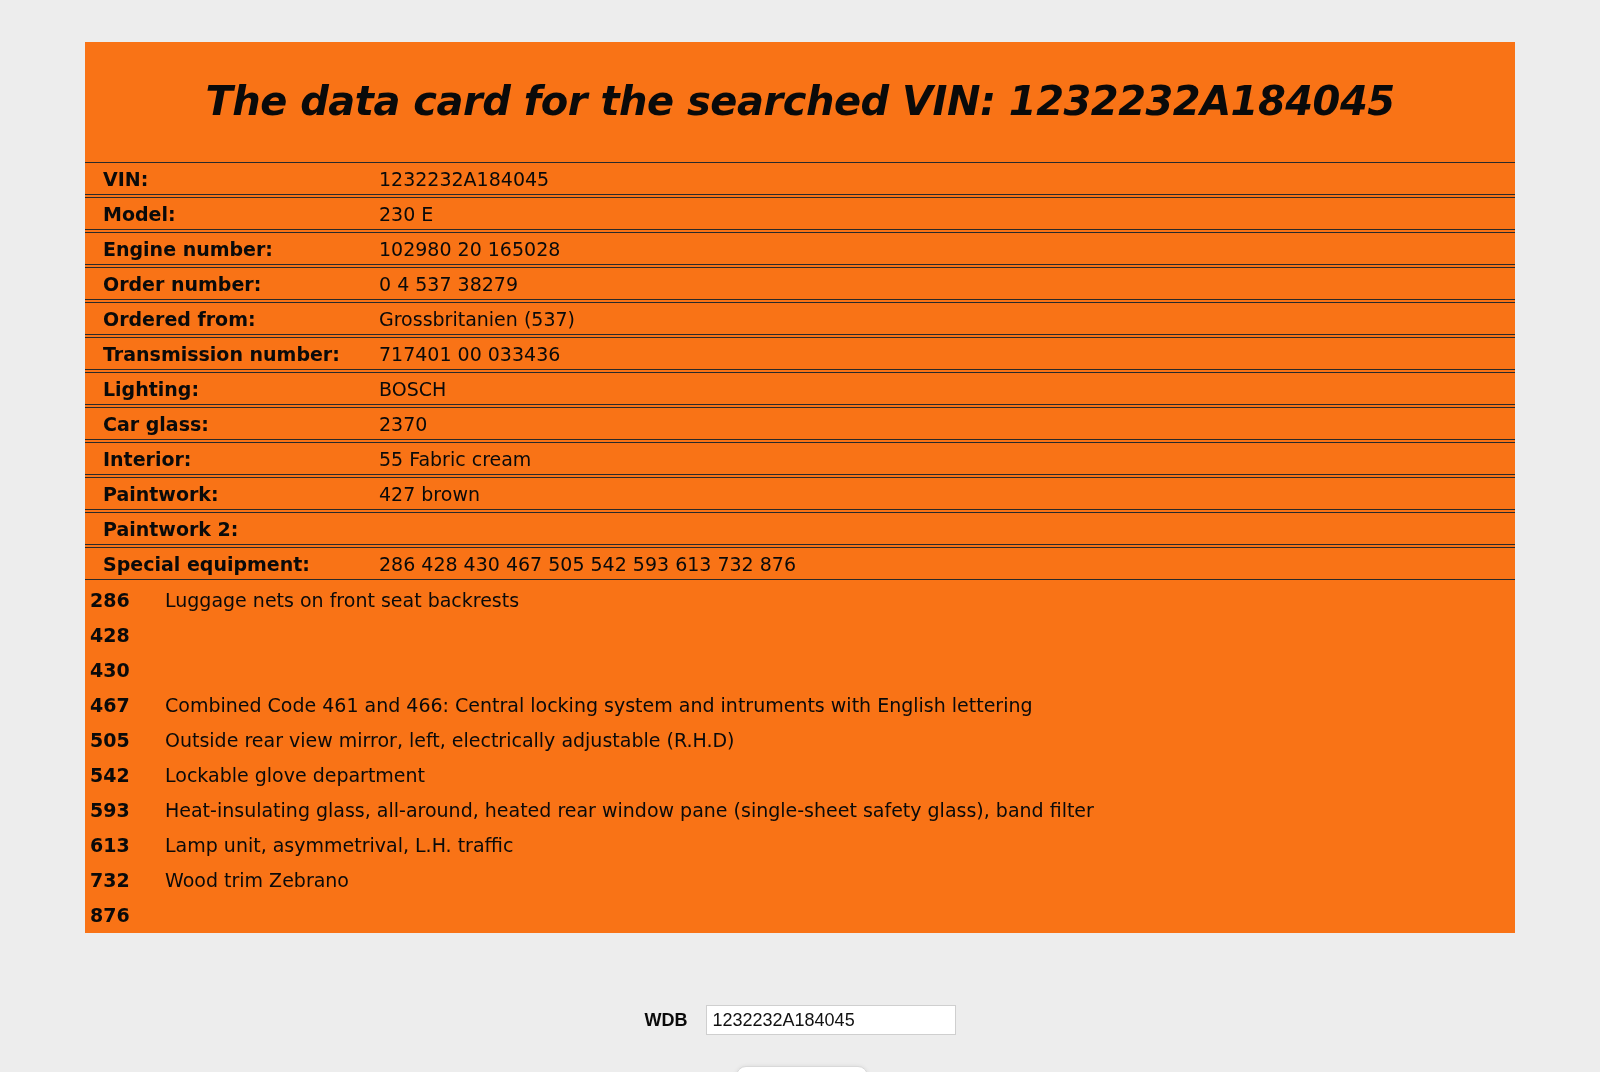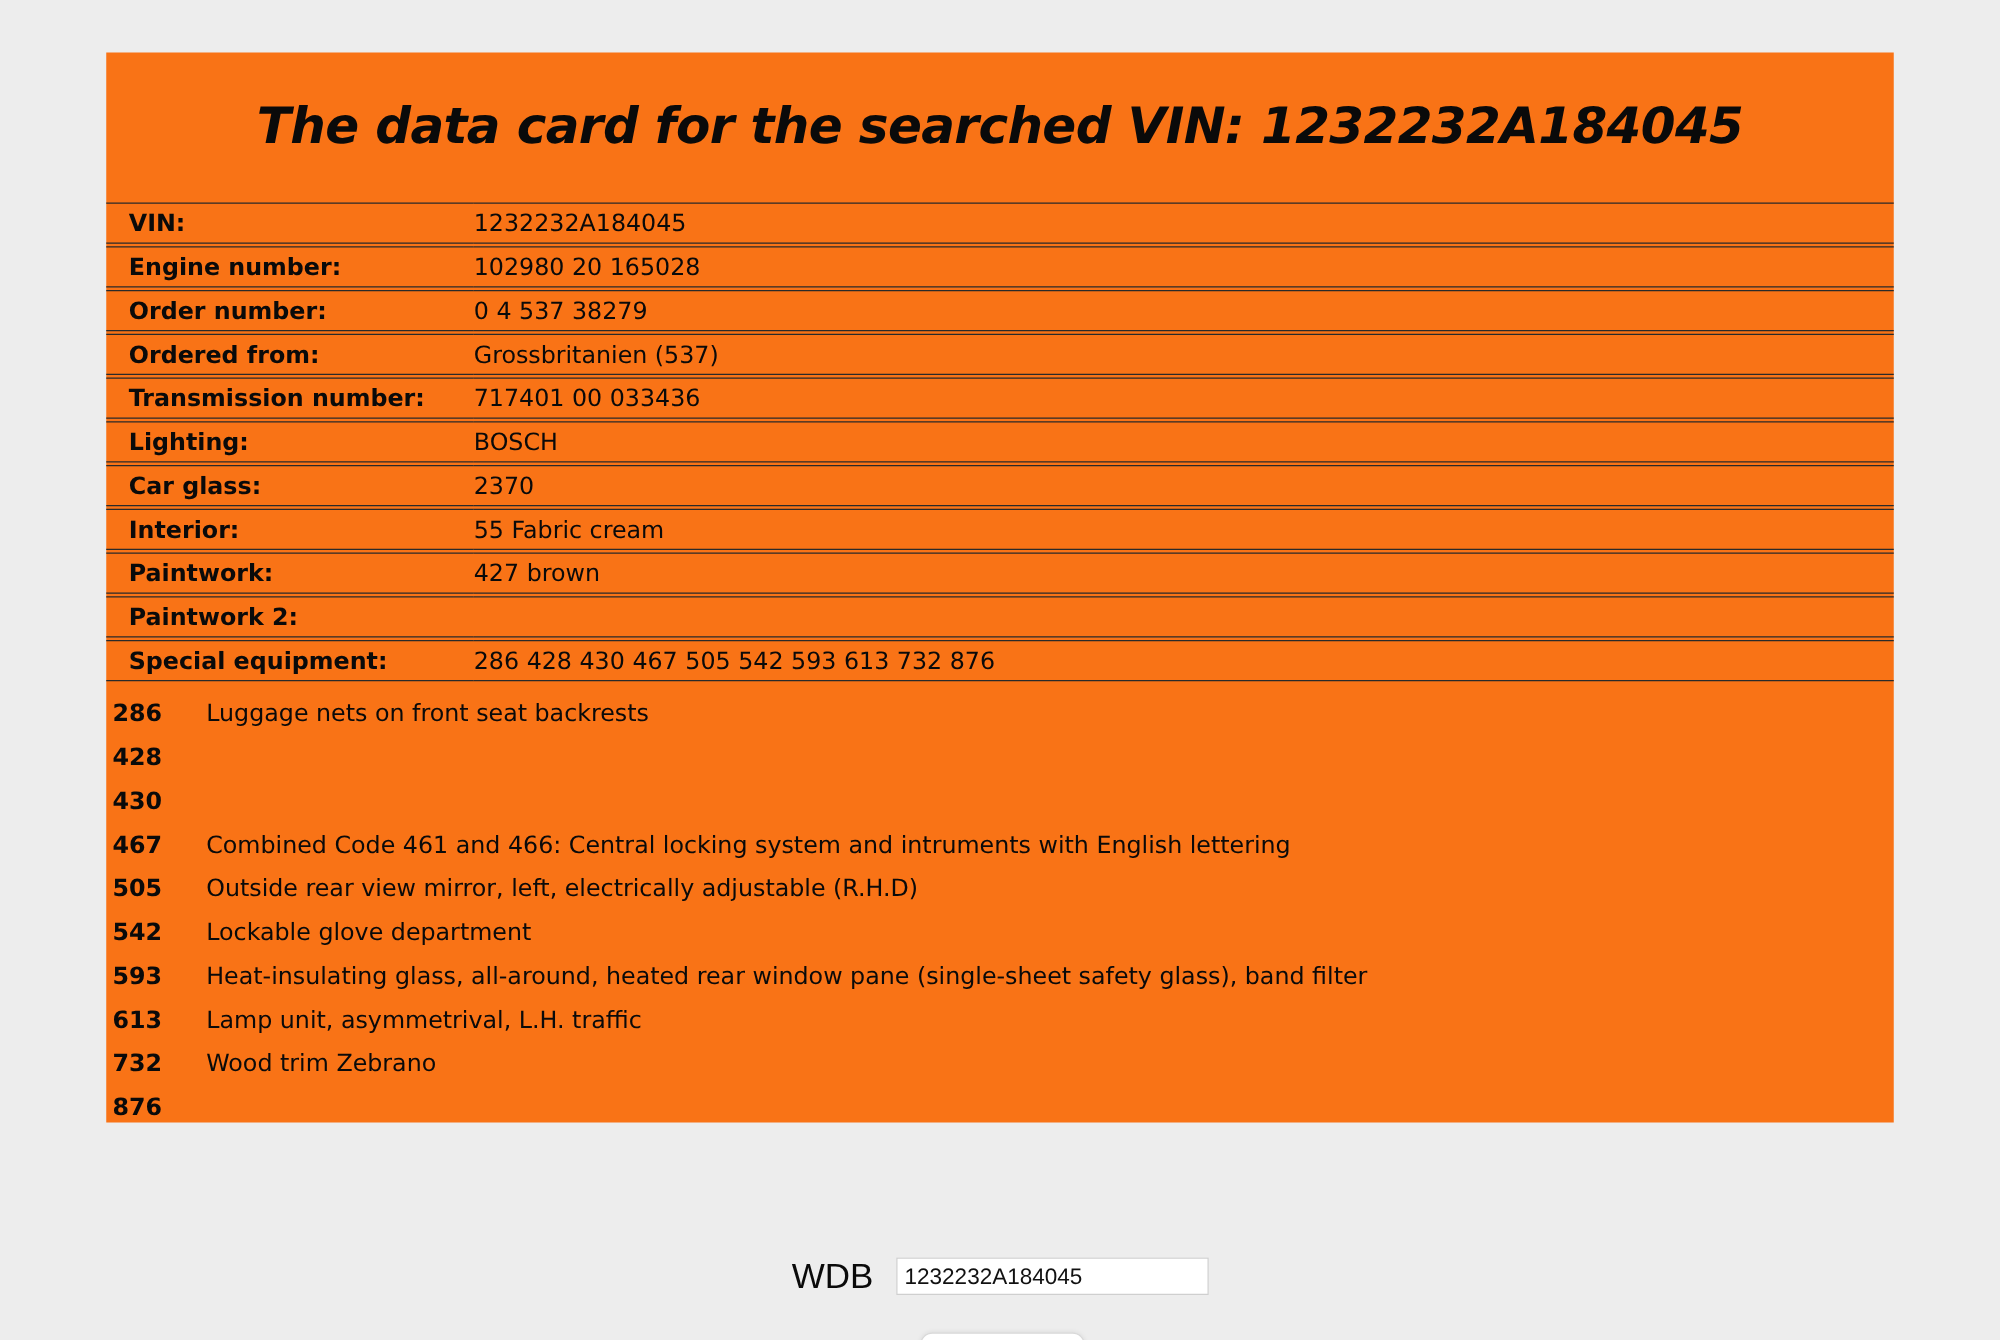--- a/index.html
+++ b/index.html
@@ -48,21 +48,21 @@
     width: 276px;
     padding-left: 18px;
     font-weight: bold;
   }
   td.spec-value { padding-left: 0; }
 
   .equip-list { padding-bottom: 1px; }
   .equip-row {
     height: 35px;
     display: flex;
-    align-items: flex-end;
+    align-items: center;
     font-size: 19px;
     padding-left: 5px;
     white-space: nowrap;
   }
   .equip-code {
     width: 75px;
     font-weight: bold;
     flex: 0 0 auto;
   }
 
@@ -70,22 +70,22 @@
   .wdb-row {
     position: absolute;
     left: 0; top: 1005px;
     width: 1600px;
     display: flex;
     align-items: center;
     justify-content: center;
     font-family: "Liberation Sans", sans-serif;
   }
   .wdb-label {
-    font-weight: normal;
-    font-size: 28px;
+    font-weight: bold;
+    font-size: 18px;
     margin-right: 18px;
   }
   .vin-input {
     width: 242px;
     height: 28px;
     border: 1px solid #cfcfcf;
     background: #ffffff;
     font-family: "Liberation Sans", sans-serif;
     font-size: 18px;
     color: #111;
@@ -112,20 +112,24 @@
   <div class="card-title">The data card for the searched VIN: 1232232A184045</div>
 
   <table class="spec-table">
     <tbody>
 
         <tr>
           <td class="spec-label">VIN:</td>
           <td class="spec-value">1232232A184045</td>
         </tr>
 
+        <tr>
+          <td class="spec-label">Model:</td>
+          <td class="spec-value">230 E</td>
+        </tr>
 
         <tr>
           <td class="spec-label">Engine number:</td>
           <td class="spec-value">102980 20 165028</td>
         </tr>
 
         <tr>
           <td class="spec-label">Order number:</td>
           <td class="spec-value">0 4 537 38279</td>
         </tr>

